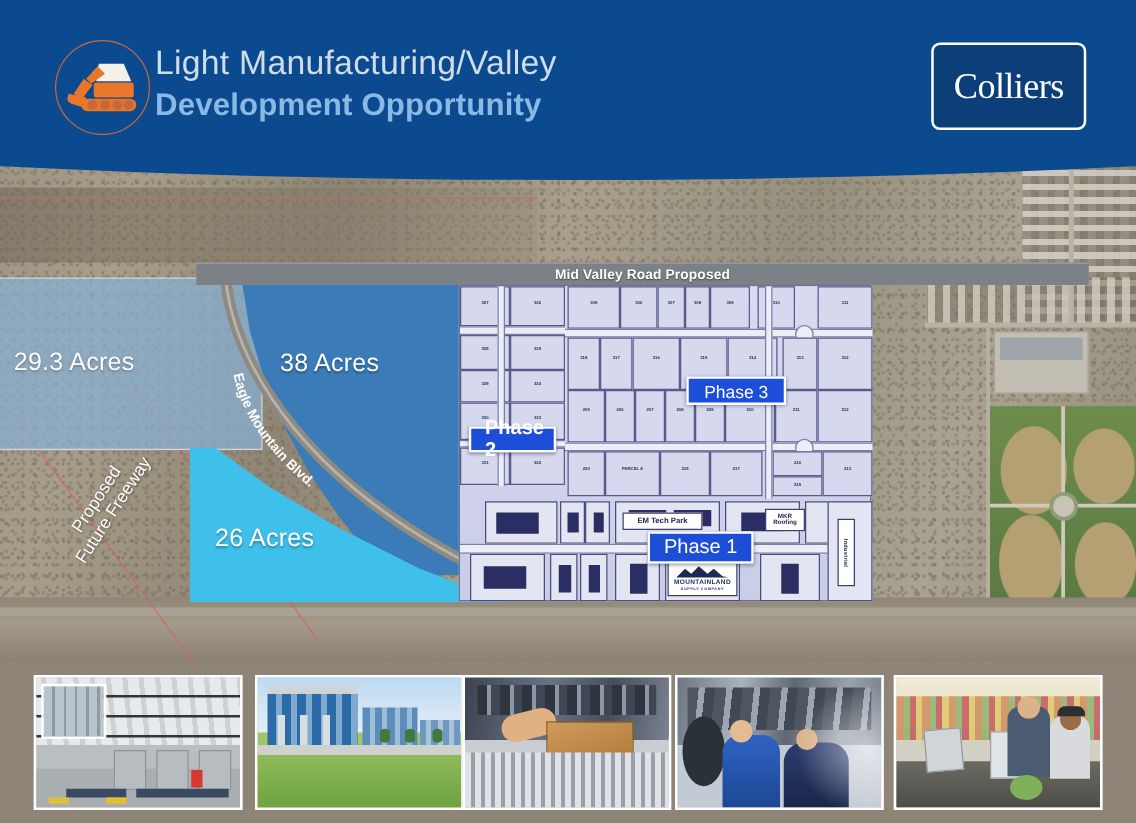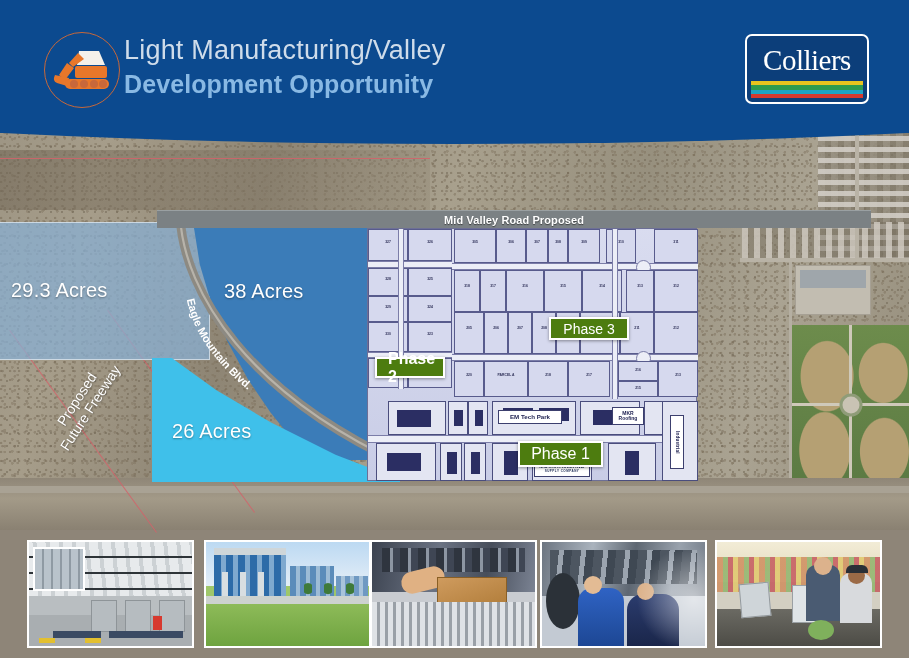--- a/index.html
+++ b/index.html
@@ -183,24 +183,23 @@
   .mtnland {
     position:absolute; background:#fff; border:1px solid #3c3f6e;
     display:flex; flex-direction:column; align-items:center; justify-content:center;
   }
   .mtnland .peaks { width:44px; height:11px; }
   .mtnland .t1 { font-size:5.2px; font-weight:700; color:#1b2a55; letter-spacing:.3px; }
   .mtnland .t2 { font-size:3px; font-weight:700; color:#1b2a55; letter-spacing:.5px; }
 
   
   .phase {
-    position:absolute; background:#4d7c0f; border:2px solid #ffffff;
+    position:absolute; background:#1d4ed8; border:2px solid #ffffff;
     color:#fff; display:flex; align-items:center; justify-content:center;
     box-shadow:0 1px 3px rgba(0,0,0,.4);
-    margin-top:16px;
   }
   #phase1 { left:518px; top:425px; width:85px; height:26px; font-size:16px; font-weight:400;}
   #phase2 { left:375px; top:341px; width:70px; height:21px; font-size:16px; font-weight:700;padding-left:11px;}
   #phase3 { left:549px; top:301px; width:80px; height:23px; font-size:14px; font-weight:400;}
 
   
   #freeway-label {
     position:absolute; left:52px; top:372px; width:120px; height:100px;
     color:#fff; font-size:14px; line-height:1.15; text-align:center;
     transform:rotate(-57deg); transform-origin:50% 50%;
@@ -224,21 +223,21 @@
     position:absolute; left:44px; top:32px; width:76px; height:76px;
     border-radius:50%; border:1.6px solid #c8683a;
   }
   #title-block { position:absolute; left:124px; top:35px; }
   #title1 { font-size:27px; color:#cfdcea; font-weight:400; letter-spacing:.2px; line-height:1.18; }
   #title2 { font-size:25px; color:#89b9e4; font-weight:700; letter-spacing:.1px; line-height:1.2; margin-top:2px;}
 
   #colliers {
     position:absolute; right:40px; top:34px; width:124px; height:70px;
     background:#0c3e7a; border:2px solid #ffffff; border-radius:7px;
-    padding:4px; display:flex; flex-direction:column;
+    padding:4px; display:flex; flex-direction:row;
   }
   #colliers .word {
     flex:1; display:flex; align-items:center; justify-content:center;
     color:#fff; font-family:"Liberation Serif", serif; font-size:29px; letter-spacing:-.5px;
   }
   #colliers .bars { height:17px; display:flex; flex-direction:column; }
   #colliers .bars i { display:block; flex:1; }
 
   
   #photostrip {

